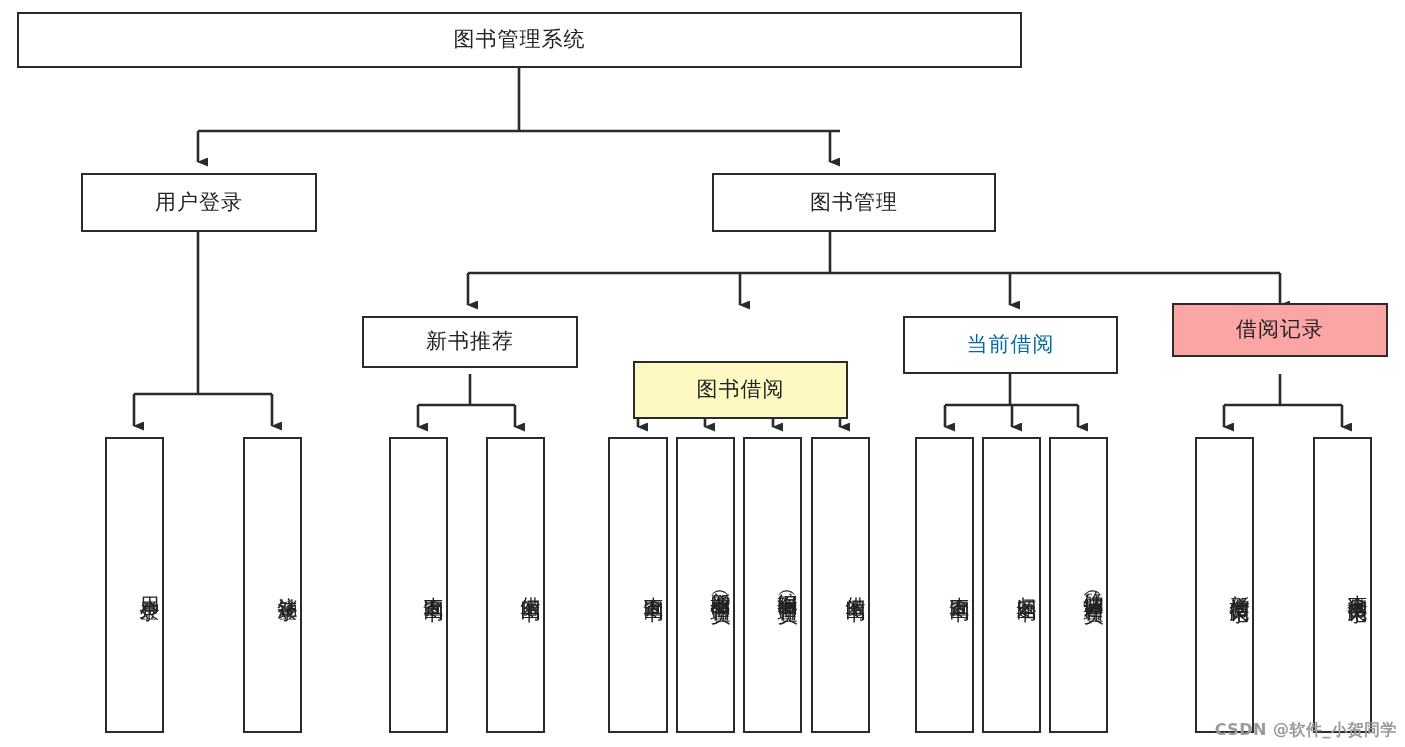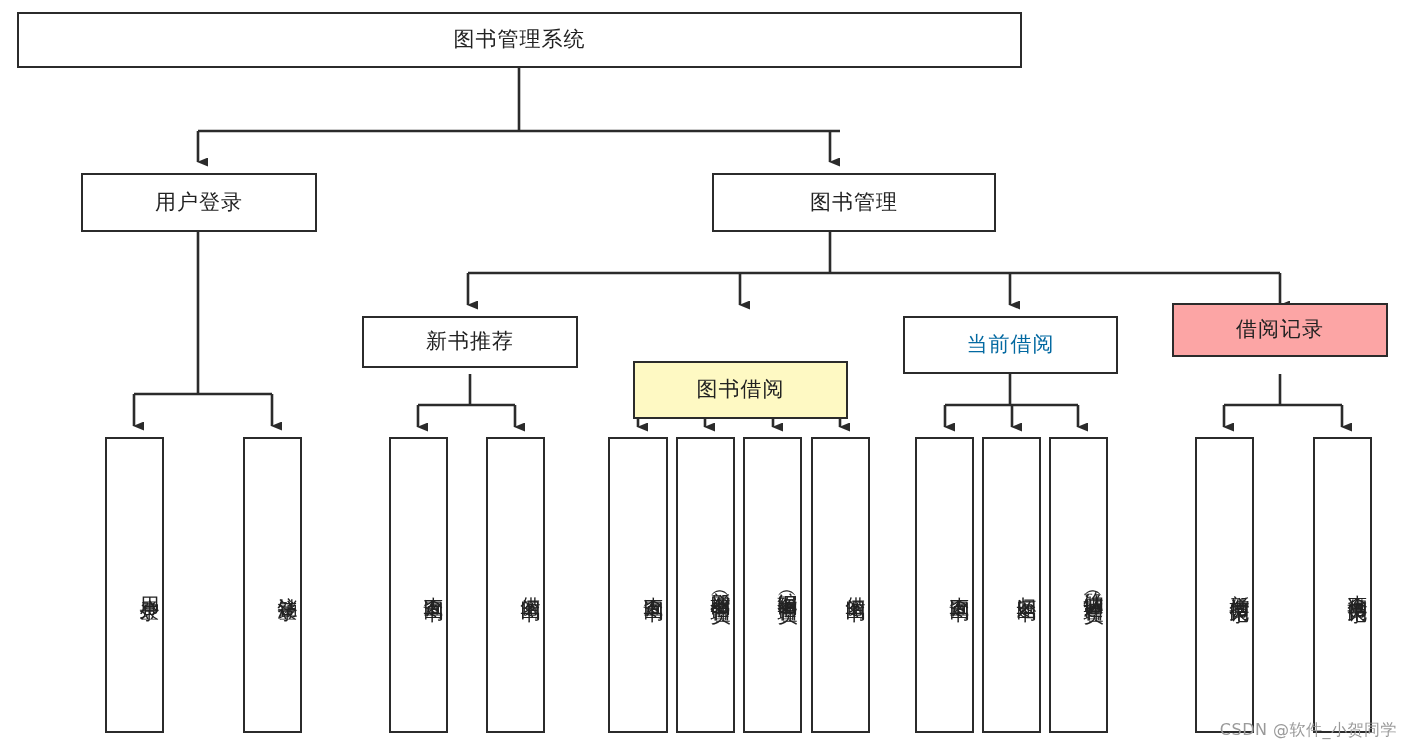--- a/index.html
+++ b/index.html
@@ -63,20 +63,21 @@
   }
   #watermark {
     position: absolute;
     right: 8px;
     bottom: 6px;
     font-size: 16px;
     color: #9a9a9a;
     letter-spacing: 0.5px;
     white-space: nowrap;
     user-select: none;
+    font-weight: bold;
   }
 </style>
 </head>
 <body>
 
 <div id="diagram-root">
 
   <svg id="tree-svg" viewBox="0 0 1405 747" xmlns="http://www.w3.org/2000/svg">
     <defs>
       <marker id="arrowhead" markerWidth="9" markerHeight="11" refX="4.5" refY="10" orient="auto" markerUnits="userSpaceOnUse">

